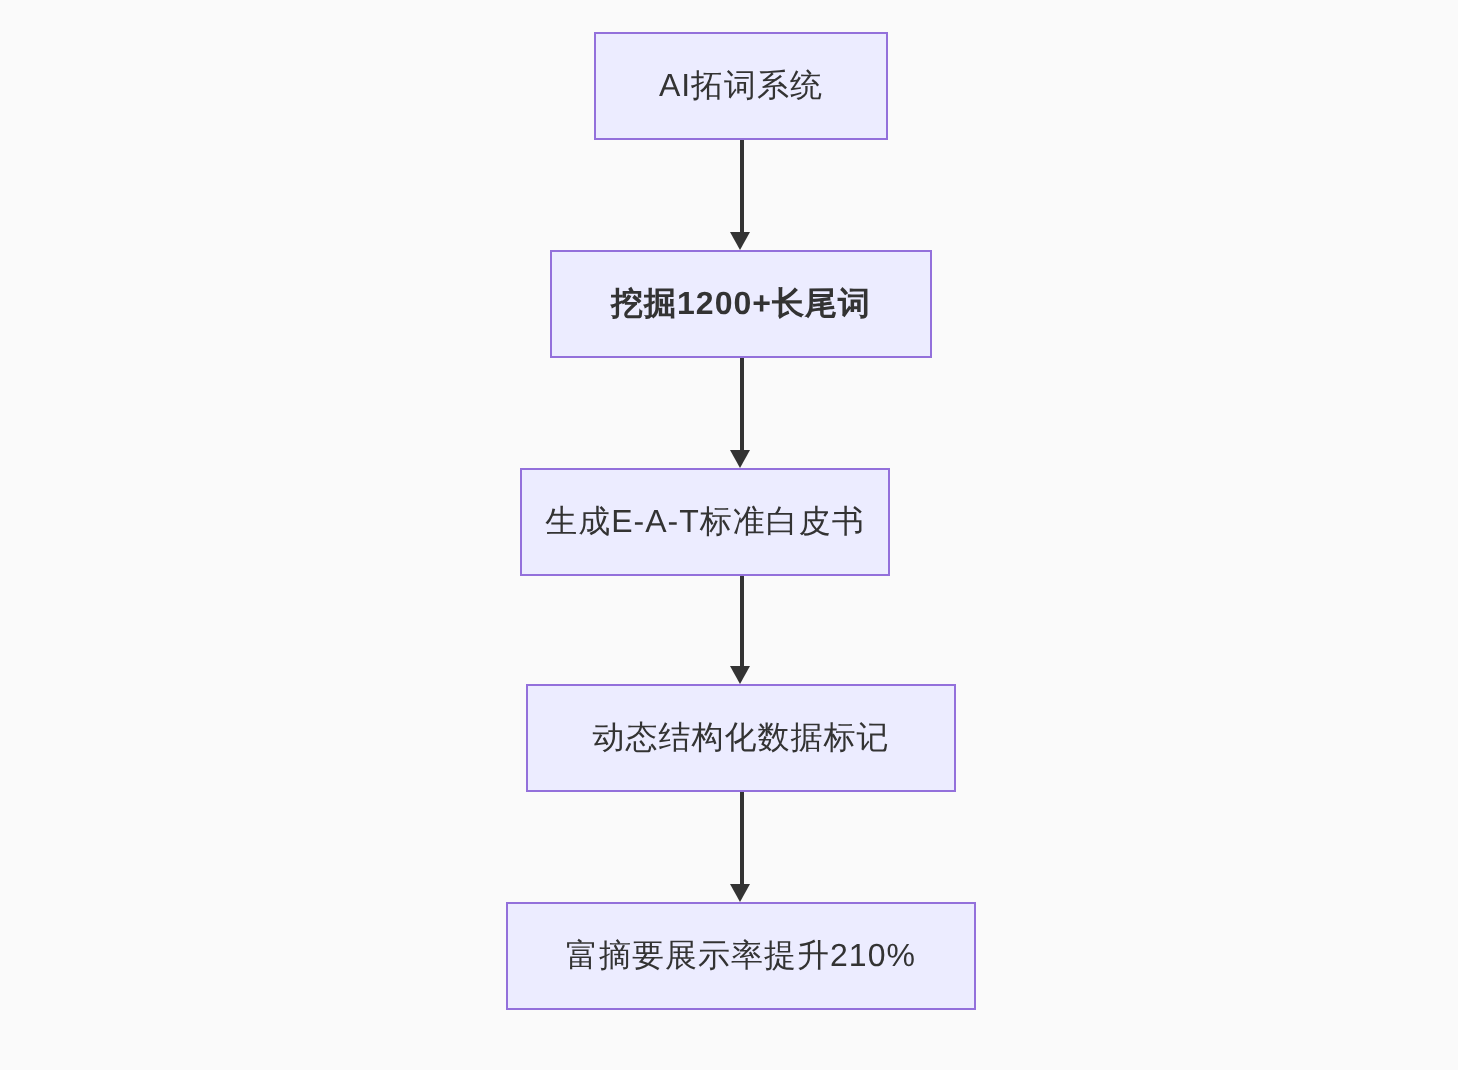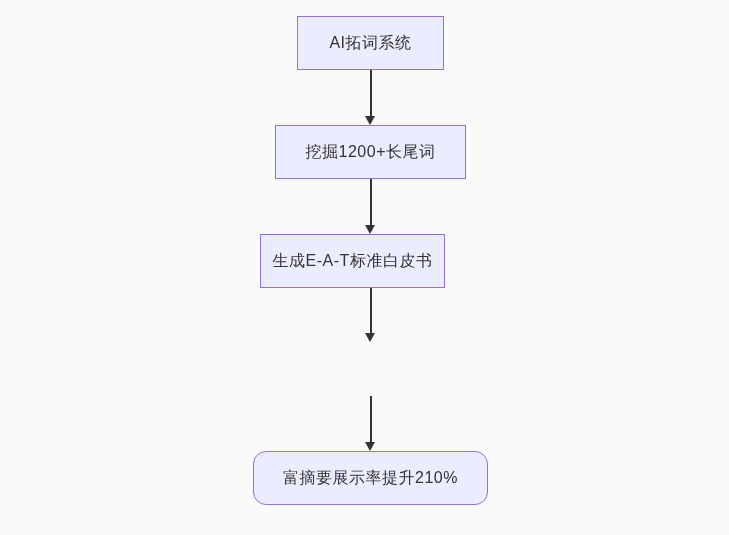--- a/index.html
+++ b/index.html
@@ -25,24 +25,24 @@
     align-items: center;
     justify-content: center;
   }
   .node-label {
     font-size: 16px;
     color: var(--node-text, #333333);
     white-space: nowrap;
     letter-spacing: 0.5px;
   }
   .n1 { left: 297px; top: 16px;  width: 147px; }
-  .n2 { left: 275px; top: 125px; width: 191px; }
+  .n2 { left: 275px; top: 125px; width: 191px; font-weight: bold; }
   .n3 { left: 260px; top: 234px; width: 185px; }
   .n4 { left: 263px; top: 342px; width: 215px; }
-  .n5 { left: 253px; top: 451px; width: 235px; border-radius: 13px; }
+  .n5 { left: 253px; top: 451px; width: 235px; }
 
   .edge {
     position: absolute;
     left: 364px;
     width: 13px;
   }
   .e1 { top: 70px;  height: 55px; }
   .e2 { top: 179px; height: 55px; }
   .e3 { top: 288px; height: 54px; }
   .e4 { top: 396px; height: 55px; }
@@ -90,20 +90,23 @@
 
   <div class="node n3">
     <span class="node-label">生成E-A-T标准白皮书</span>
   </div>
 
   <div class="edge e3">
     <span class="edge-line"></span>
     <span class="edge-head"></span>
   </div>
 
+  <div class="node n4">
+    <span class="node-label">动态结构化数据标记</span>
+  </div>
 
   <div class="edge e4">
     <span class="edge-line"></span>
     <span class="edge-head"></span>
   </div>
 
   <div class="node n5">
     <span class="node-label">富摘要展示率提升210%</span>
   </div>
 

